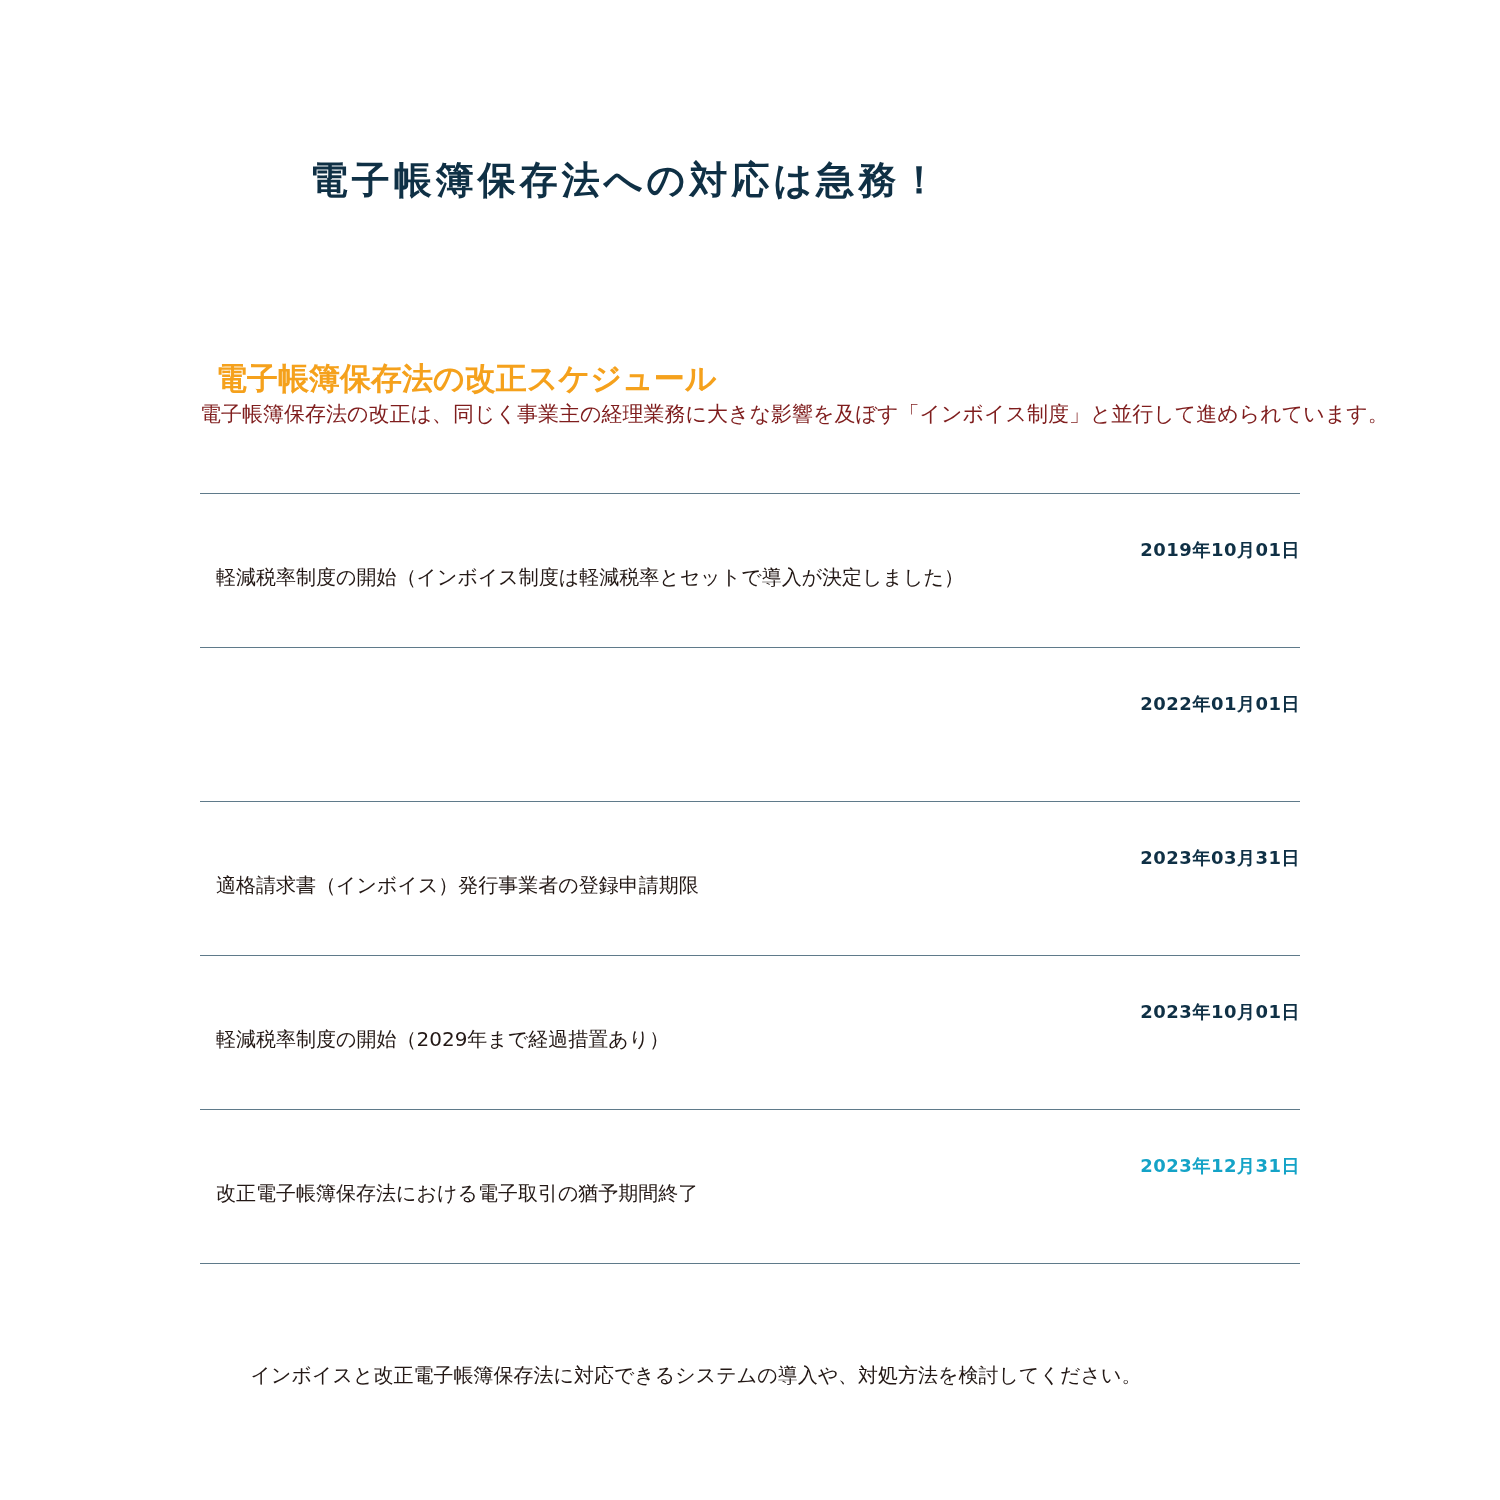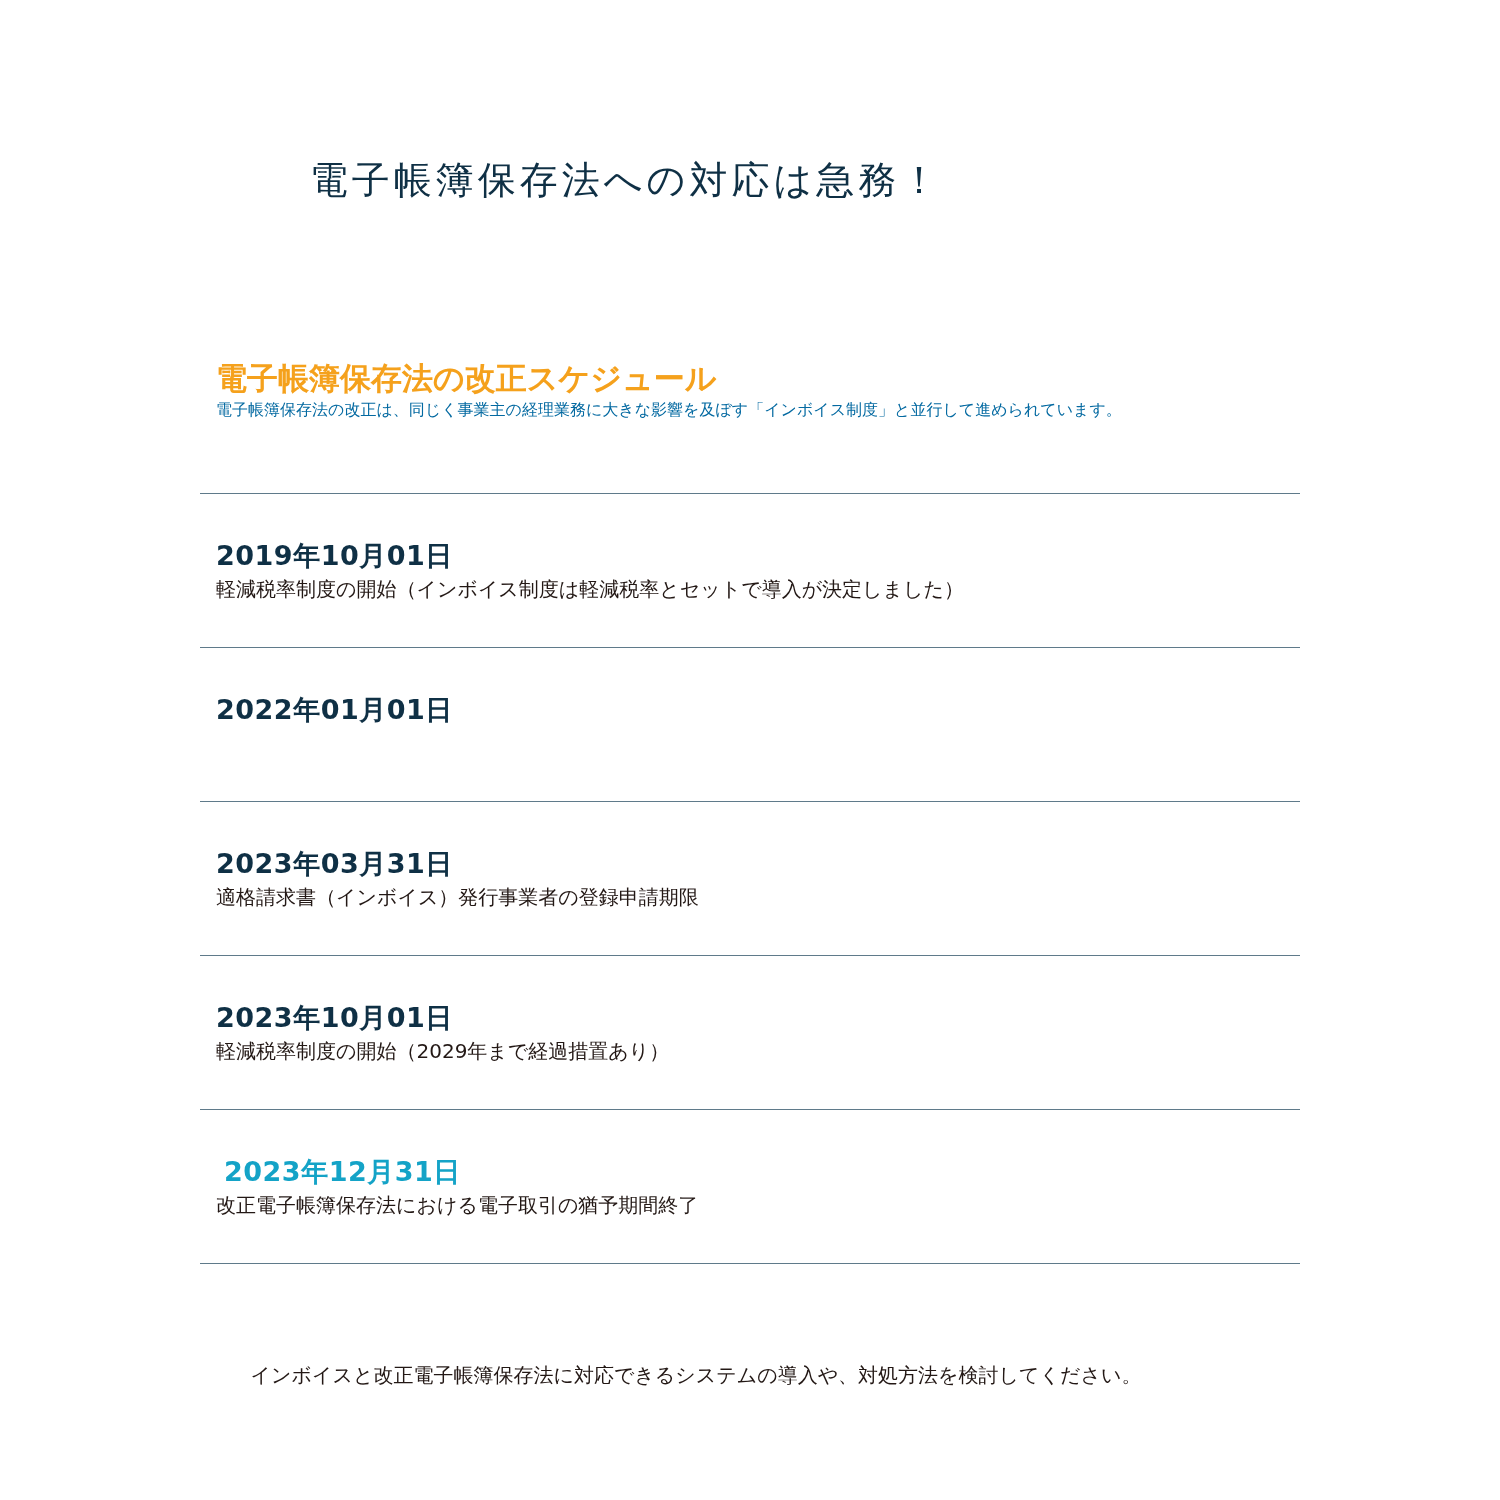--- a/index.html
+++ b/index.html
@@ -1,24 +1,24 @@
 <!DOCTYPE html>
 <html><head>
   <meta charset="utf-8">
   <style>
     html, body { margin:0; padding:0; background:#ffffff; }
     body { width:1500px; height:1500px; position:relative; overflow:hidden;
       font-family:"DejaVu Sans", "Liberation Sans", sans-serif; color:#231815; }
     .title { position:absolute; top:155px; left:0; width:1252px; text-align:center;
-      font-size:38px; font-weight:normal; letter-spacing:4px; color:#0f3045; }
+      font-size:38px; font-weight:bold; letter-spacing:4px; color:#0f3045; }
     .subtitle { position:absolute; top:342px; left:200px; font-size:31px; font-weight:bold; color:#f5a11c; }
-    .intro { position:absolute; top:400px; left:216px; font-size:16px; color:#0369a1; }
+    .intro { position:absolute; top:400px; left:200px; font-size:21px; color:#7f1d1d; }
     .list { position:absolute; top:493px; left:200px; width:1100px; border-top:1px solid #5f7a8a; }
     .item { height:154px; border-bottom:1px solid #5f7a8a; padding-left:16px; box-sizing:border-box; }
-    .date { padding-top:44px; font-size:27px; font-weight:bold; color:#0f3045; letter-spacing:0.5px; }
+    .date { padding-top:44px; font-size:18px; font-weight:bold; color:#0f3045; letter-spacing:0.5px;text-align:right; }
     .item.highlight .date { color:#14a3c7;margin-left:8px; }
     .desc { margin-top:2px; font-size:20px; color:#231815; }
     .footer { position:absolute; top:1362px; left:0; width:1392px; text-align:center; font-size:20px; color:#231815; }
   </style>
 </head>
 <body>
 
 <h1 class="title" style="margin:0;">電子帳簿保存法への対応は急務！</h1>
 <h2 class="subtitle" style="margin:16px;">電子帳簿保存法の改正スケジュール</h2>
 <p class="intro" style="margin:0;">電子帳簿保存法の改正は、同じく事業主の経理業務に大きな影響を及ぼす「インボイス制度」と並行して進められています。</p>

